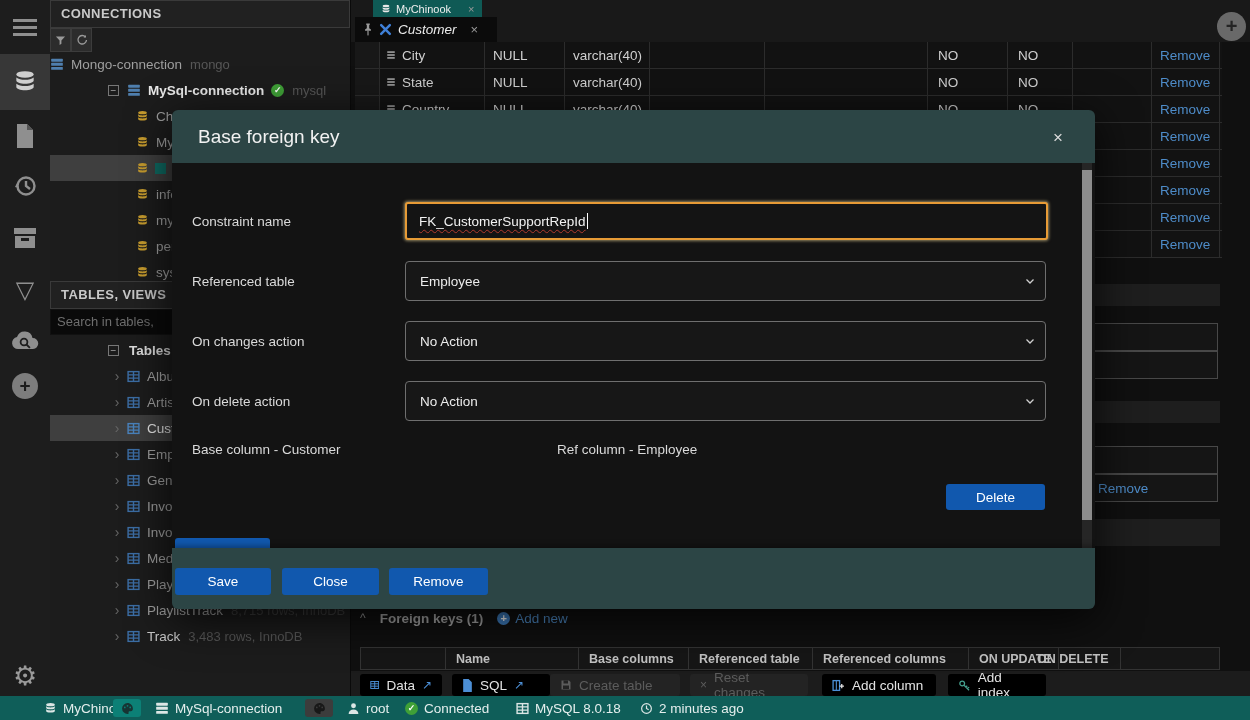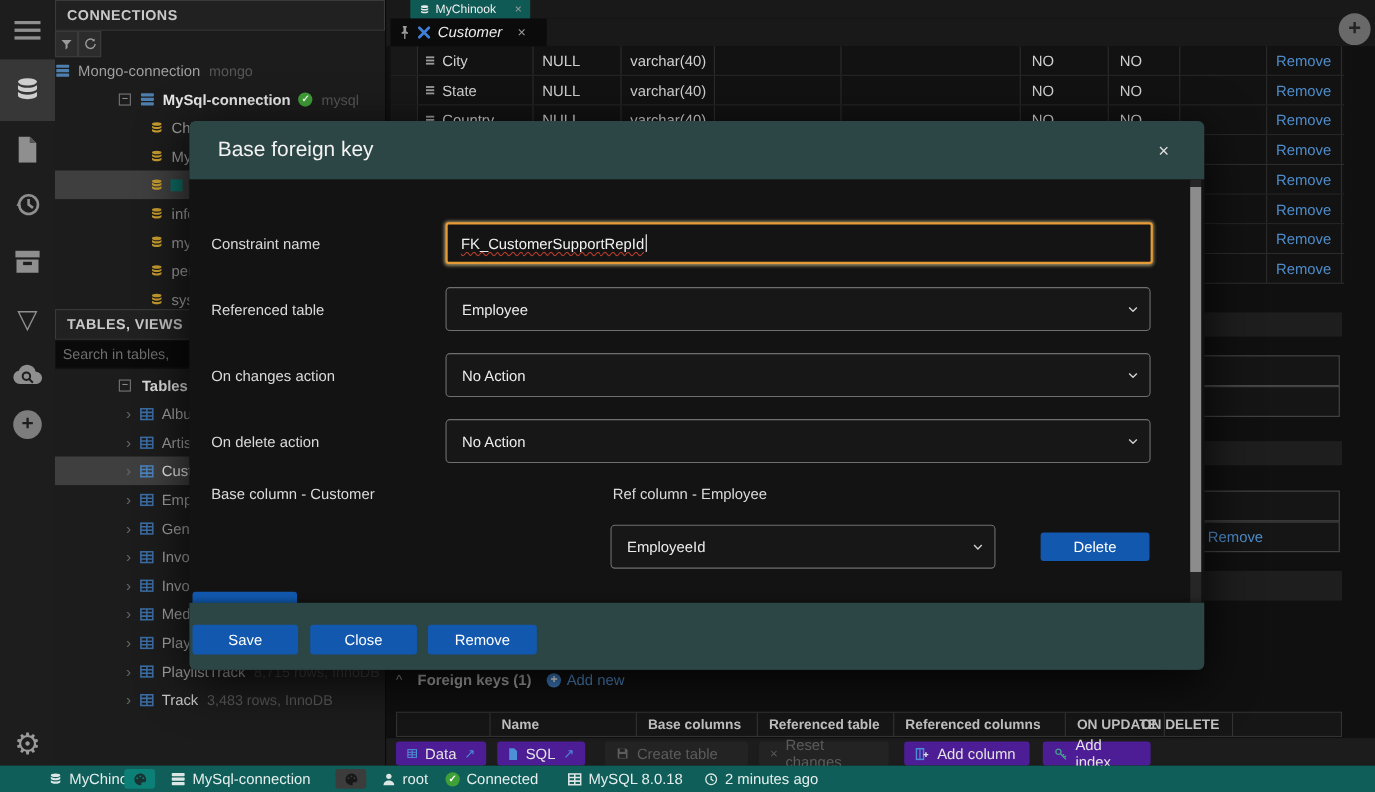--- a/index.html
+++ b/index.html
@@ -65,21 +65,21 @@
   .fk-head{left:360px;top:609px;height:18px;display:flex;align-items:center;gap:14px;z-index:1;}
   .fk-title{font-size:13.5px;font-weight:bold;color:#a8a8a8;}
   .addnew{display:flex;align-items:center;gap:5px;color:#4e8cc9;font-size:13.5px;}
   .pluscirc{width:13px;height:13px;border-radius:50%;background:#3f7fc2;color:#fff;font-size:11px;line-height:13px;
             text-align:center;font-weight:bold;}
   .fkh{position:absolute;top:0;height:22px;border-right:1px solid #333;box-sizing:border-box;display:flex;
        align-items:center;font-size:12.5px;font-weight:bold;color:#c2c2c2;padding-left:10px;overflow:hidden;}
 
   
   .toolbar{left:350px;top:671px;width:900px;height:25px;background:#1c1c1c;z-index:3;}
-  .tbtn{position:absolute;top:3px;height:22px;background:#4c1d95;border-radius:3px;display:flex;align-items:center;
+  .tbtn{position:absolute;top:3px;height:22px;background:#000000;border-radius:3px;display:flex;align-items:center;
         gap:7px;padding:0 10px;font-size:13.5px;color:#e3e3e3;box-sizing:border-box;}
   .tbtn.dis{background:#232323;color:#5c5c5c;}
   .ext{color:#4c8fd6;font-size:12px;}
 
   
   .statusbar{left:0;top:696px;width:1250px;height:24px;background:#0f5e59;z-index:6;display:flex;align-items:center;
              font-size:13.5px;color:#e4eeed;}
   .sb-item{display:flex;align-items:center;gap:6px;position:absolute;}
   .palette-btn{width:28px;height:18px;border-radius:3px;display:flex;align-items:center;justify-content:center;}
   .okcirc{width:13px;height:13px;border-radius:50%;background:#3fa037;color:#fff;font-size:9px;line-height:13px;
@@ -579,21 +579,21 @@
 
 <div class="r toolbar">
   <div class="tbtn" style="left:10px;width:82px">
     <svg width="12" height="12" viewBox="0 0 24 24" fill="none" stroke="#4c8fd6" stroke-width="2.4">
         <rect x="2" y="3" width="20" height="18"></rect>
         <path d="M2 9h20M2 15h20M12 3v18"></path>
       </svg>
     <span>Data</span>
       <span class="ext">↗</span>
   </div>
-  <div class="tbtn" style="left:102px;width:80px">
+  <div class="tbtn" style="left:102px;width:98px">
     <svg width="11" height="13" viewBox="0 0 20 24" fill="#4c8fd6">
         <path d="M2 0h10l6 6v18H2z"></path>
       </svg>
     <span>SQL</span>
       <span class="ext">↗</span>
   </div>
   <div class="tbtn dis" style="left:200px;width:130px">
     <svg width="12" height="12" viewBox="0 0 24 24" fill="#5c5c5c">
         <path d="M3 3h15l3 3v15H3z"></path>
         <rect x="7" y="3" width="9" height="6" fill="#232323"></rect>
@@ -718,26 +718,20 @@
   <div class="msel" style="left:233px;top:271px;width:641px">
     <span>No Action</span>
     <svg class="vchev" width="12" height="12" viewBox="0 0 24 24" fill="none" stroke="#cfcfcf" stroke-width="2.6">
         <path d="M5 9l7 7 7-7"></path>
       </svg>
   </div>
 
   <span class="mlabel" style="top:332px">Base column - Customer</span>
   <span class="mlabel" style="left:385px;top:332px">Ref column - Employee</span>
 
-  <div class="msel" style="left:383px;top:367px;width:350px">
-    <span>EmployeeId</span>
-    <svg class="vchev" width="12" height="12" viewBox="0 0 24 24" fill="none" stroke="#cfcfcf" stroke-width="2.6">
-        <path d="M5 9l7 7 7-7"></path>
-      </svg>
-  </div>
   <div class="bluebtn" style="position:absolute;left:774px;top:374px;width:99px;height:26px">
     <span>Delete</span>
   </div>
 
   <div class="bluebtn" style="position:absolute;left:3px;top:428px;width:95px;height:26px"></div>
 
   <div class="mscroll">
       <div class="mthumb"></div>
     </div>
 

